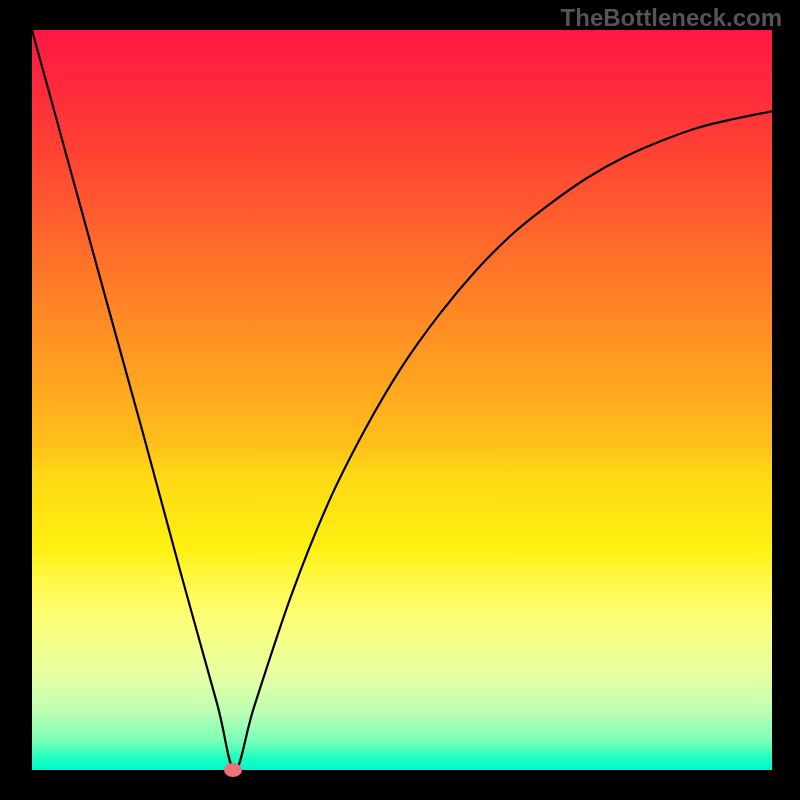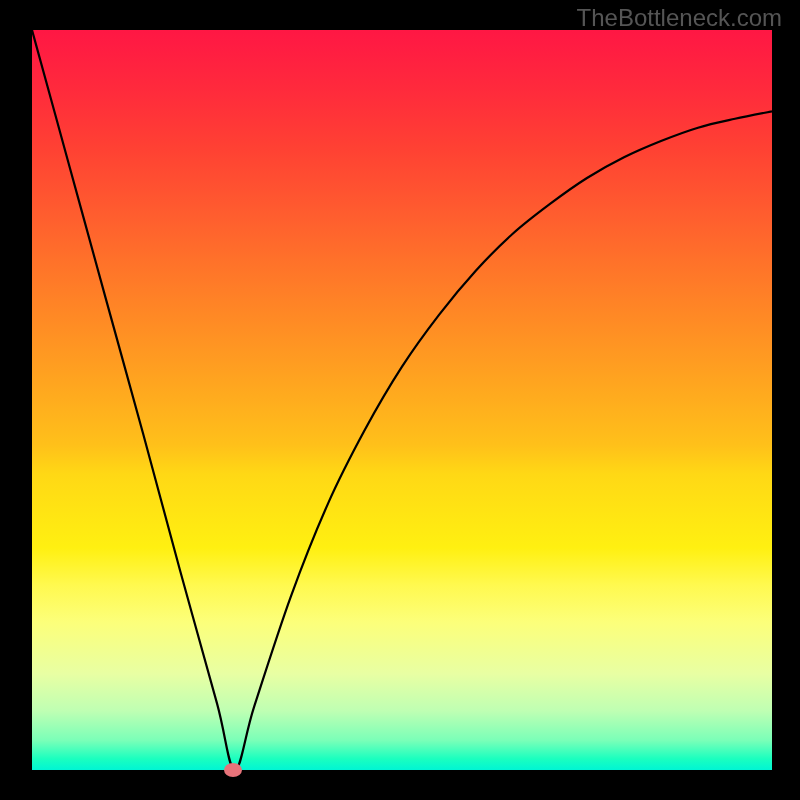--- a/index.html
+++ b/index.html
@@ -10,21 +10,21 @@
     position: relative;
     font-family: Arial, sans-serif;
     overflow: hidden;
   }
   .watermark {
     position: absolute;
     top: 4px;
     right: 18px;
     color: #555;
     font-size: 24px;
-    font-weight: 400;
+    font-weight: 700;
     z-index: 20;
     text-align: right;
   }
   .plot-area {
     position: absolute;
     left: 32px;
     top: 30px;
     width: 740px;
     height: 740px;
     background: linear-gradient(to bottom,

